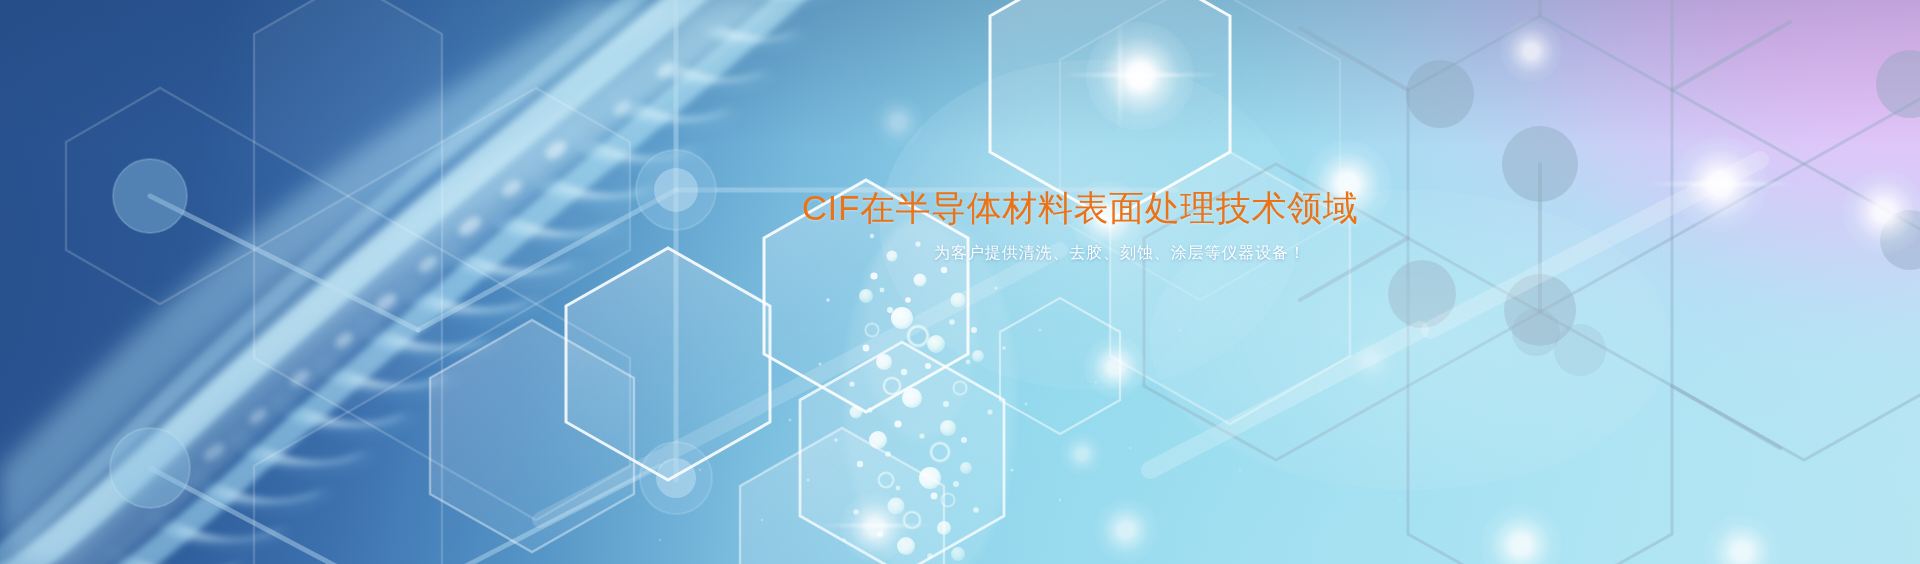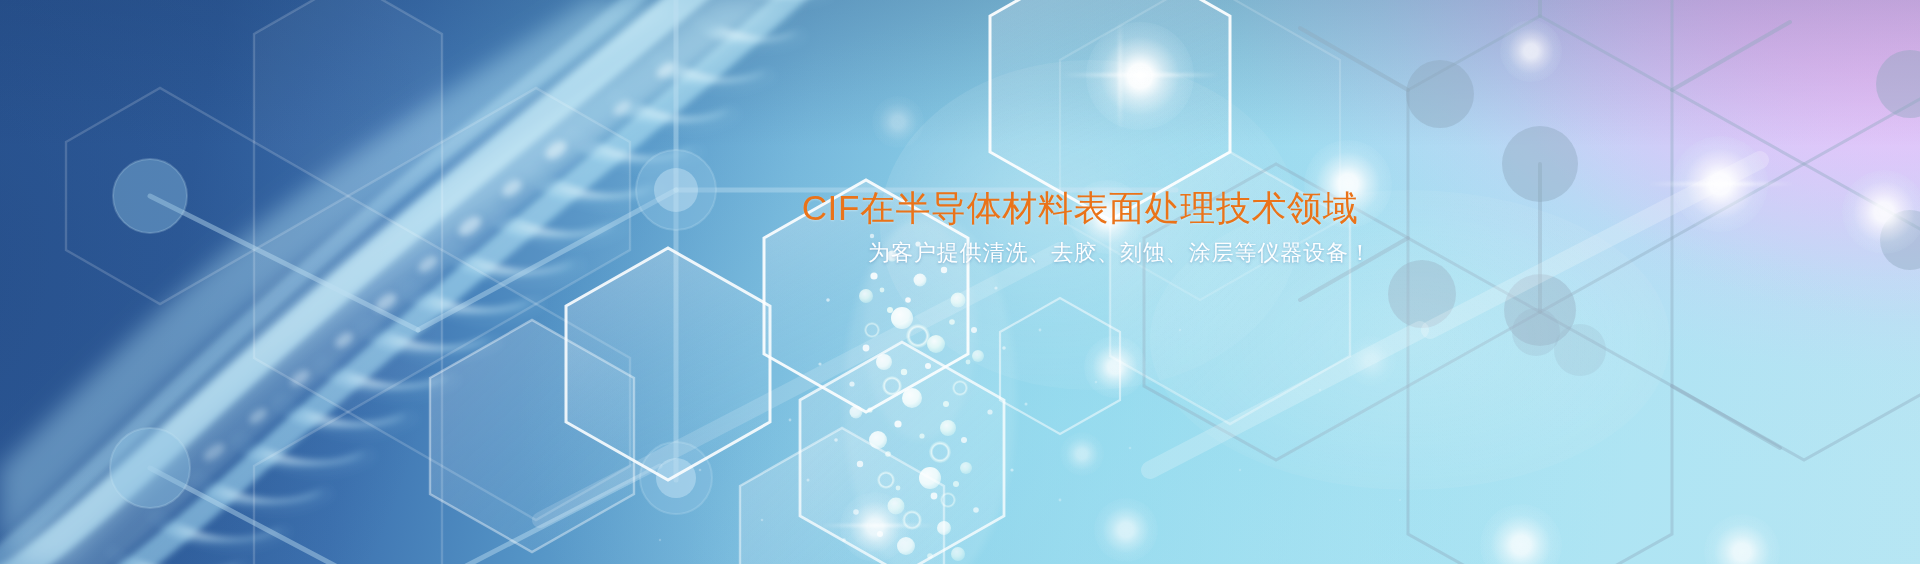--- a/index.html
+++ b/index.html
@@ -129,21 +129,21 @@
     font-weight: 400;
     letter-spacing: 0.6px;
     color: #ea7319;
     line-height: 44px;
     white-space: nowrap;
     text-shadow: 0 1px 2px rgba(255,255,255,0.30);
     padding-left: 216px;
   }
   #subtitle {
     margin: 10px 0 0 0;
-    font-size: 22px;
+    font-size: 16px;
     font-weight: 400;
     letter-spacing: 0.9px;
     color: #fdfeff;
     line-height: 26px;
     white-space: nowrap;
     text-shadow: 0 1px 3px rgba(60,110,160,0.42);
     padding-left: 296px;
   }
 </style>
 </head>

